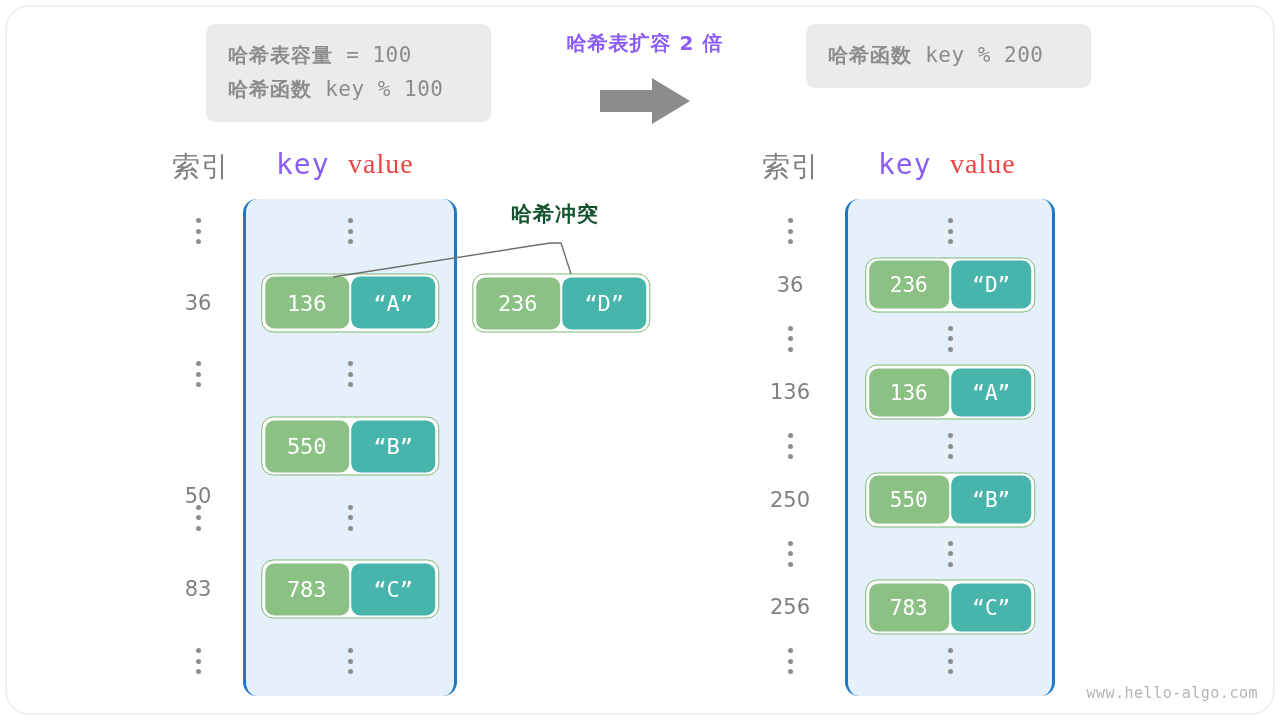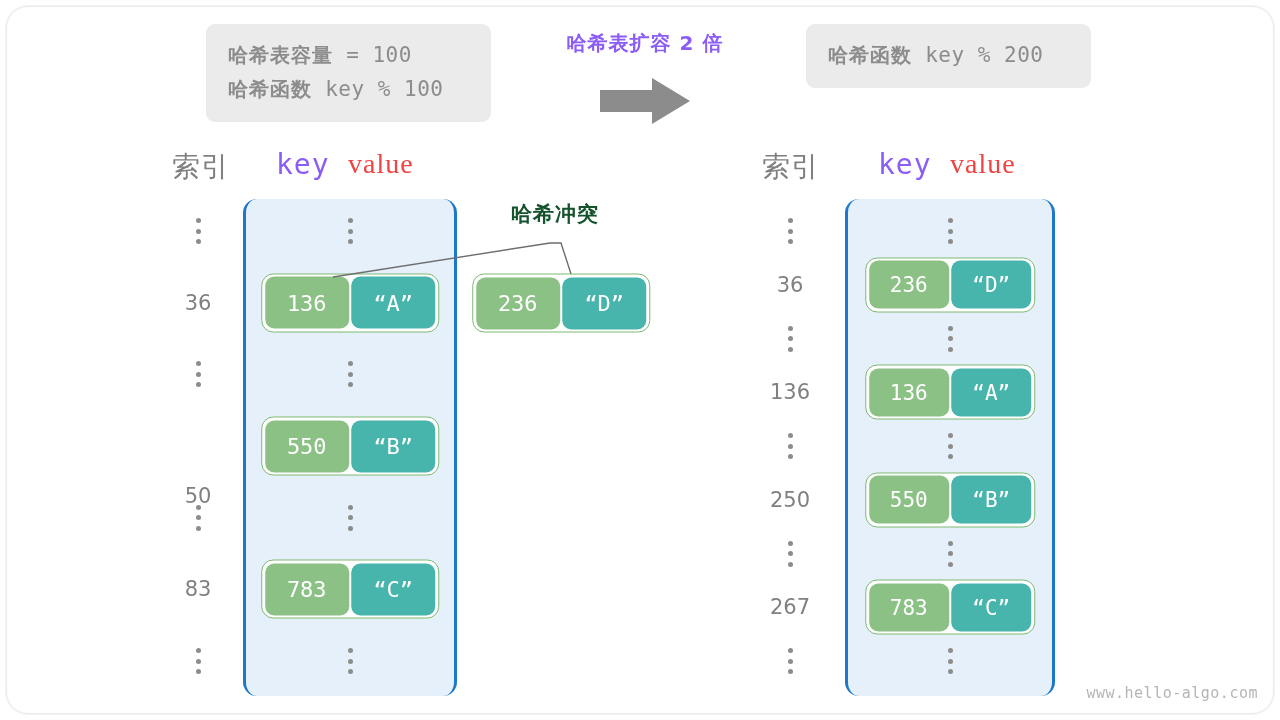--- a/index.html
+++ b/index.html
@@ -347,21 +347,21 @@
       <div class="vdots" style="left: 790px; top: 553.5px;">
         <i></i>
         <i></i>
         <i></i>
       </div>
       <div class="vdots" style="left: 950px; top: 553.5px;">
         <i></i>
         <i></i>
         <i></i>
       </div>
-      <div class="index-label" style="left: 790px; top: 607.25px;">267</div>
+      <div class="index-label" style="left: 790px; top: 607.25px;">256</div>
       <div class="pair pair-sm" style="left: 950px; top: 607.25px;">
         <div class="cell cell-key">783</div>
         <div class="cell cell-value">“C”</div>
       </div>
       <div class="vdots" style="left: 790px; top: 661px;">
         <i></i>
         <i></i>
         <i></i>
       </div>
       <div class="vdots" style="left: 950px; top: 661px;">

